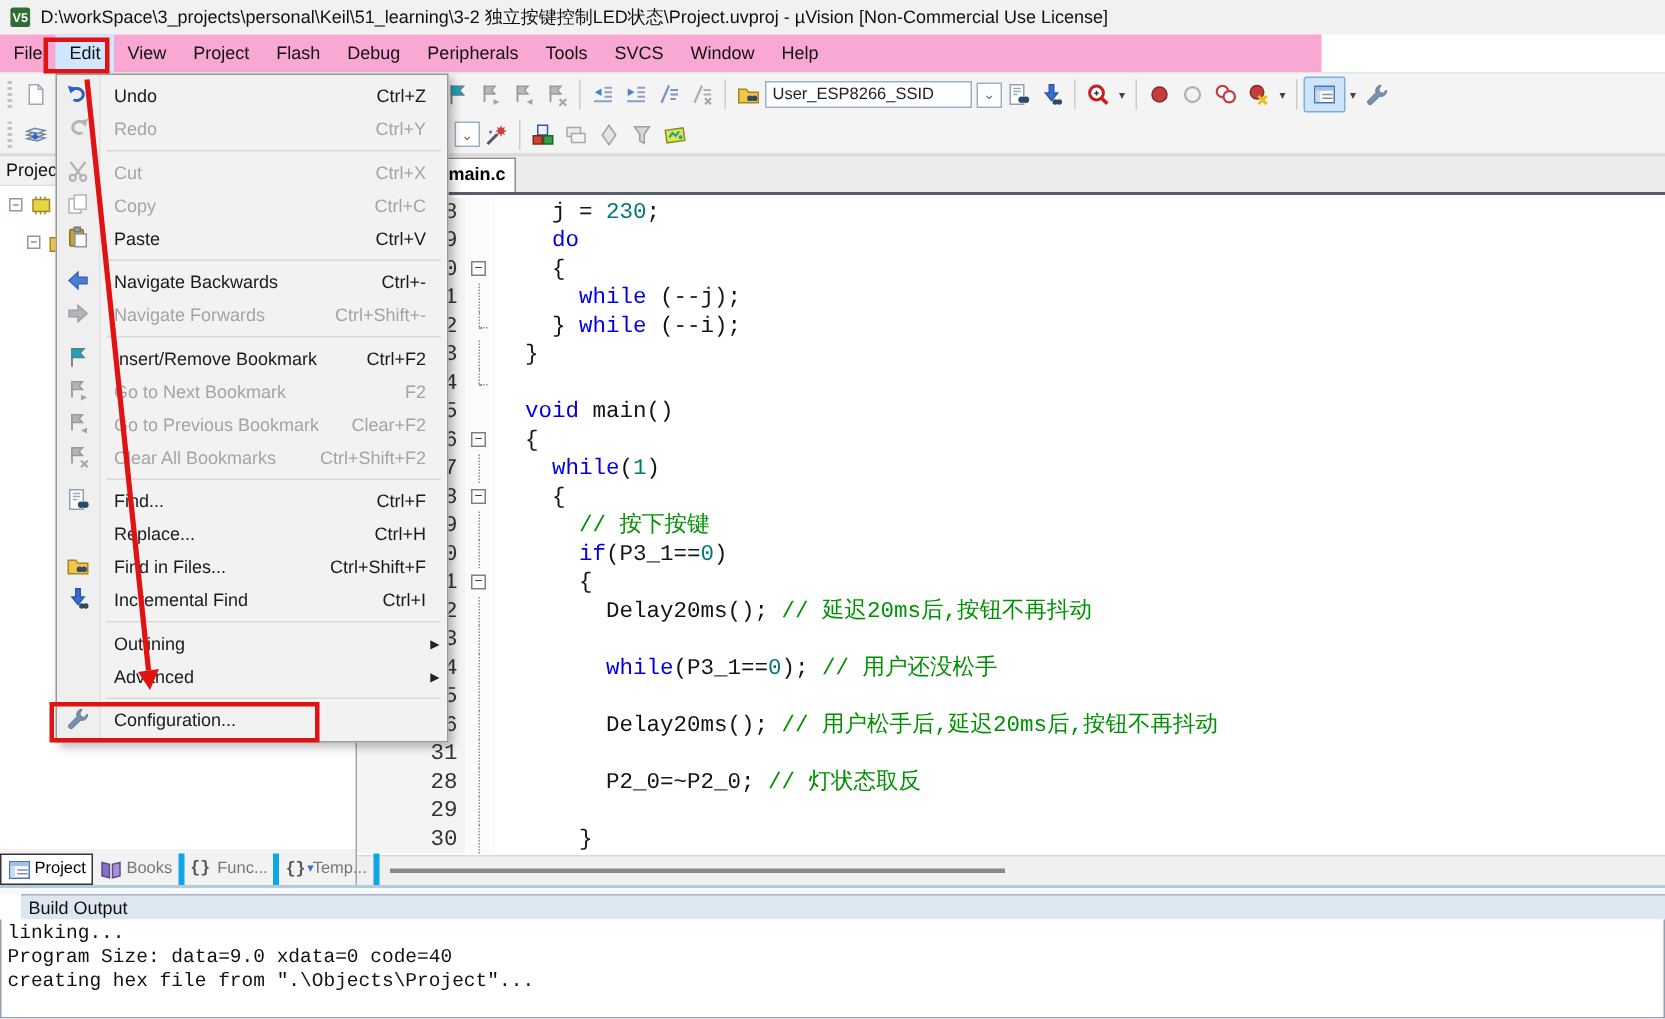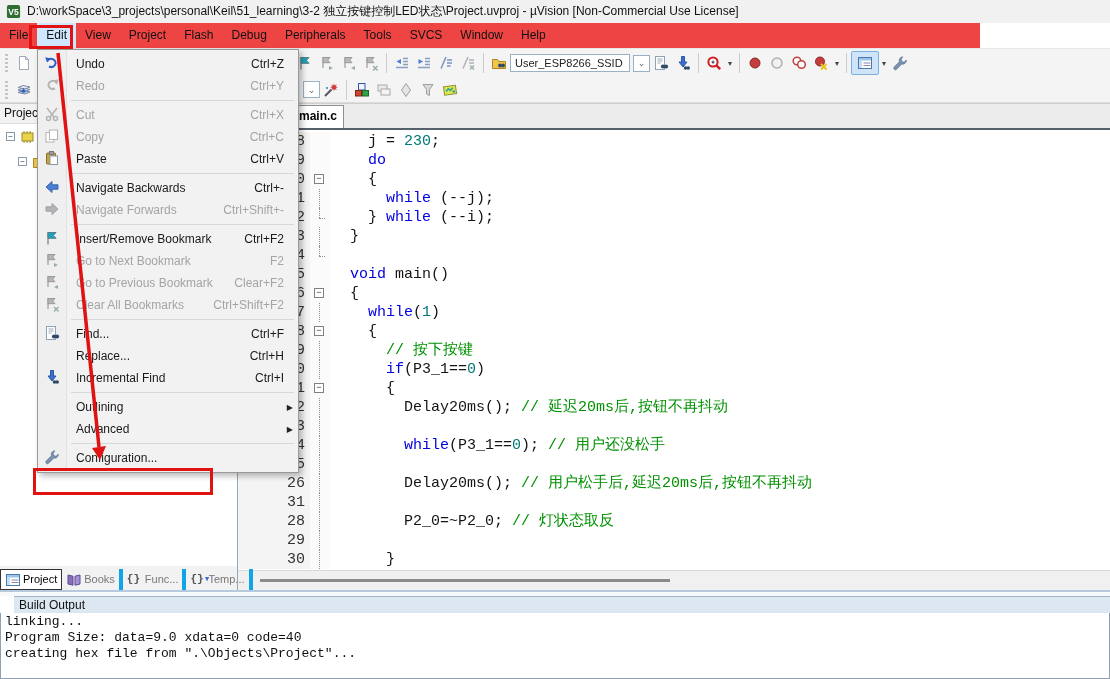--- a/index.html
+++ b/index.html
@@ -6,39 +6,39 @@
   #app{position:relative;width:1110px;height:679px;background:#fff;overflow:hidden;
        font-family:"Liberation Sans",sans-serif;-webkit-font-smoothing:antialiased;}
   #app *{box-sizing:border-box;}
 
   
   #titlebar{position:absolute;left:0;top:0;width:1110px;height:23px;background:#f1f1f1;
             display:flex;align-items:center;gap:6px;padding-left:6px;font-size:12px;color:#111;}
   .applogo{width:15px;height:15px;flex:none;}
 
   
-  #menubar{position:absolute;left:0;top:23px;width:980px;height:25px;background:#ef4444;
+  #menubar{position:absolute;left:0;top:23px;width:881px;height:25px;background:#f9a8d4;
            display:flex;font-size:12px;color:#111;}
   .mb-item{padding:0 9px;line-height:25px;}
   .mb-item.open{background:#cfe8ff;}
 
   
   #tb1,#tb2{position:absolute;left:0;width:1110px;background:#f4f4f4;}
   #tb1{top:48px;height:29px;border-top:1px solid #e6e6e6;}
   #tb2{top:77px;height:26px;border-bottom:1px solid #dcdcdc;}
   .tb-left{position:absolute;left:0;top:0;height:100%;display:flex;align-items:center;}
   .tb-right{position:absolute;top:0;height:100%;display:flex;align-items:center;}
   #tb1 .tb-right{left:294px;}
   #tb2 .tb-right{left:300px;}
   .grip{width:3px;height:18px;margin:0 5px;flex:none;
         background:repeating-linear-gradient(to bottom,#c4c4c4 0 2px,transparent 2px 4px);}
   .tbtn{width:22px;height:24px;display:flex;align-items:center;justify-content:center;flex:none;}
   .tbtn.hl{background:#cfe4f8;border:1px solid #7ab0e0;border-radius:2px;width:28px;}
   .tsep{width:1px;height:20px;background:#cccccc;margin:0 4px;flex:none;}
-  .tcombo{width:120px;height:18px;background:#fff;border:1px solid #9ab0c4;font-size:11px;
+  .tcombo{width:138px;height:18px;background:#fff;border:1px solid #9ab0c4;font-size:11px;
           line-height:16px;padding:0 4px;color:#222;overflow:hidden;white-space:nowrap;flex:none;}
   .tdrop{width:17px;height:17px;border:1px solid #9ab0c4;background:#fff;color:#667;font-size:9px;
          display:flex;align-items:center;justify-content:center;margin-left:3px;flex:none;}
   .tdd{font-size:8px;color:#444;margin:0 3px;flex:none;}
 
   
   #project-panel{position:absolute;left:0;top:103px;width:238px;height:463px;background:#fff;
                  border-right:1px solid #98a8b8;border-top:1px solid #cfcfcf;}
   .pp-header{height:20px;background:#f2f2f2;border-bottom:1px solid #ddd;font-size:12px;
              padding:2px 4px;color:#111;}
@@ -628,20 +628,29 @@
         <span class="mi-label">Find...</span>
         <span class="mi-short">Ctrl+F</span>
       </div>
       <div class="menu-item">
         <span class="mi-icon"></span>
         <span class="mi-label">Replace...</span>
         <span class="mi-short">Ctrl+H</span>
       </div>
       <div class="menu-item">
         <span class="mi-icon"><svg width="16" height="16" viewBox="0 0 16 16">
+            <path d="M1.5 4.5h5l1.5 2h6.5v7h-13z" fill="#f0c64a" stroke="#a8851f"></path>
+            <circle cx="9" cy="10.5" r="1.9" fill="#2e4a66"></circle>
+            <circle cx="12" cy="10.5" r="1.9" fill="#2e4a66"></circle>
+          </svg></span>
+        <span class="mi-label">Find in Files...</span>
+        <span class="mi-short">Ctrl+Shift+F</span>
+      </div>
+      <div class="menu-item">
+        <span class="mi-icon"><svg width="16" height="16" viewBox="0 0 16 16">
             <path d="M6.5 1.5h3v5.5H12L8 12 4 7h2.5z" fill="#3a6fd0" stroke="#2a55a8"></path>
             <circle cx="10.5" cy="13" r="1.8" fill="#2e4a66"></circle>
             <circle cx="13.2" cy="13" r="1.8" fill="#2e4a66"></circle>
           </svg></span>
         <span class="mi-label">Incremental Find</span>
         <span class="mi-short">Ctrl+I</span>
       </div>
       <div class="menu-sep"></div>
       <div class="menu-item">
         <span class="mi-icon"></span>

